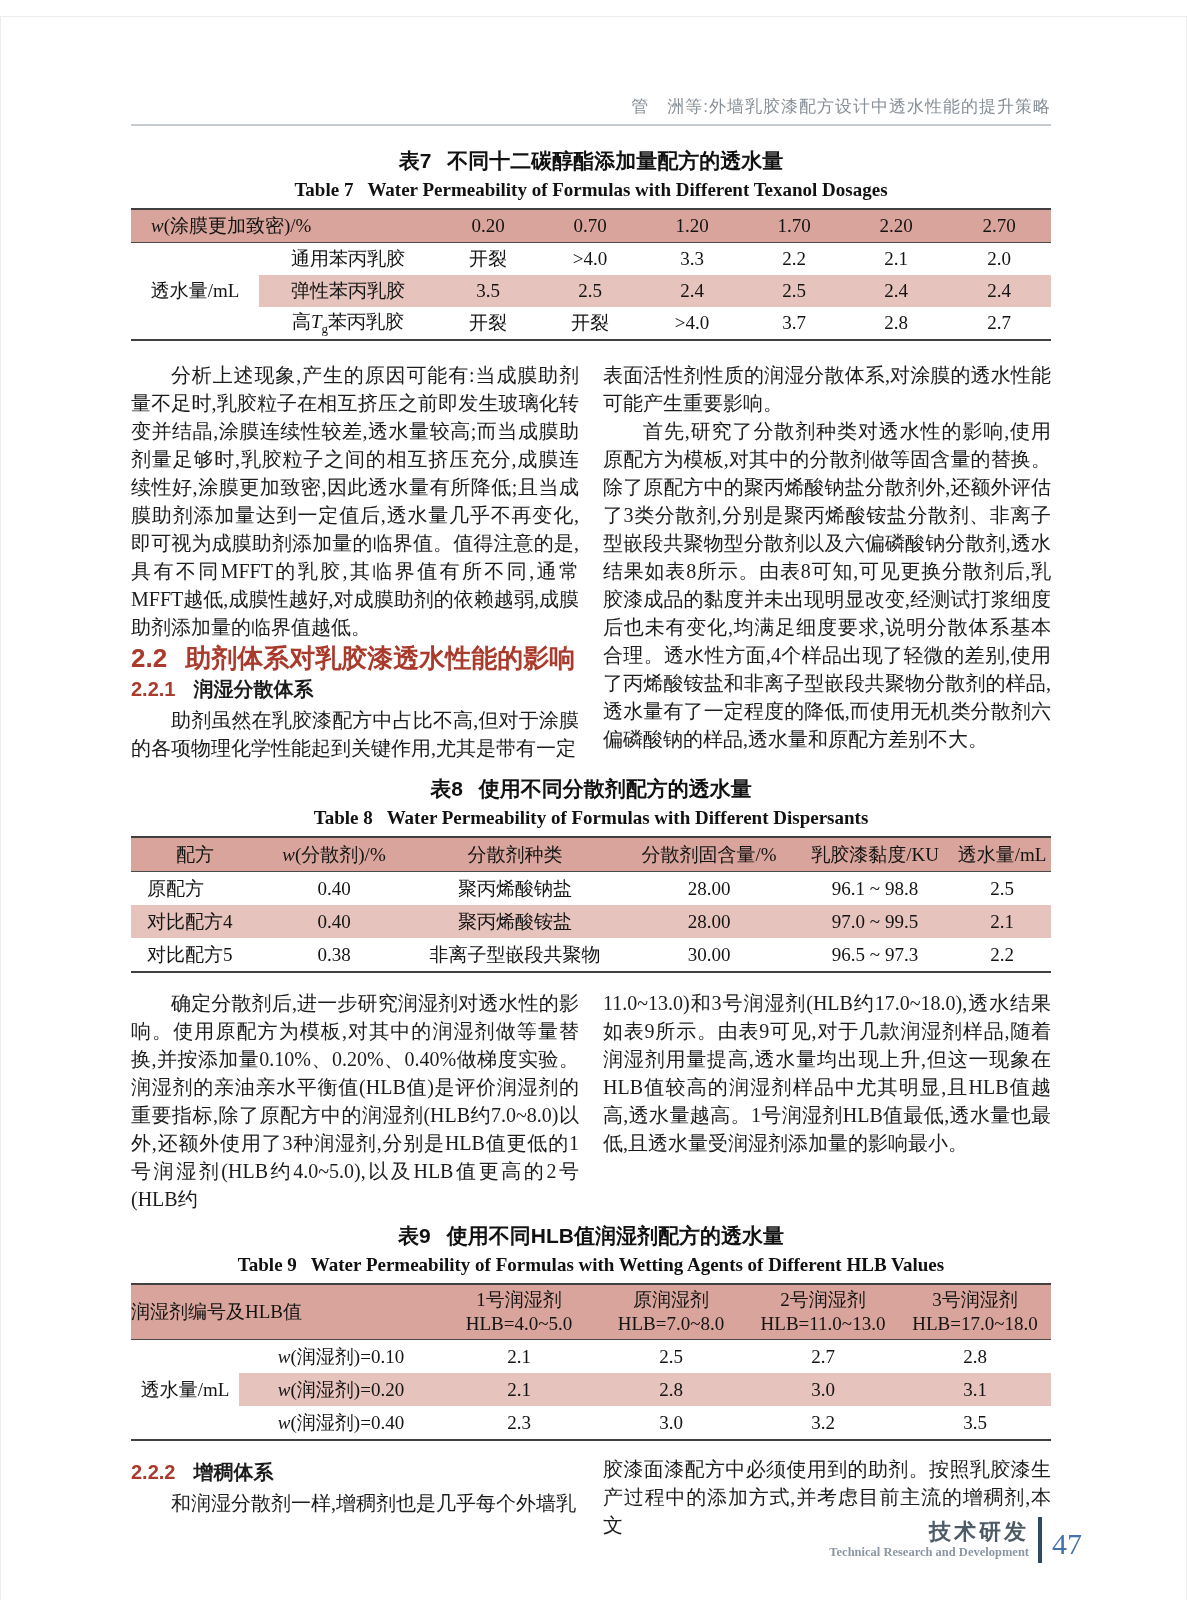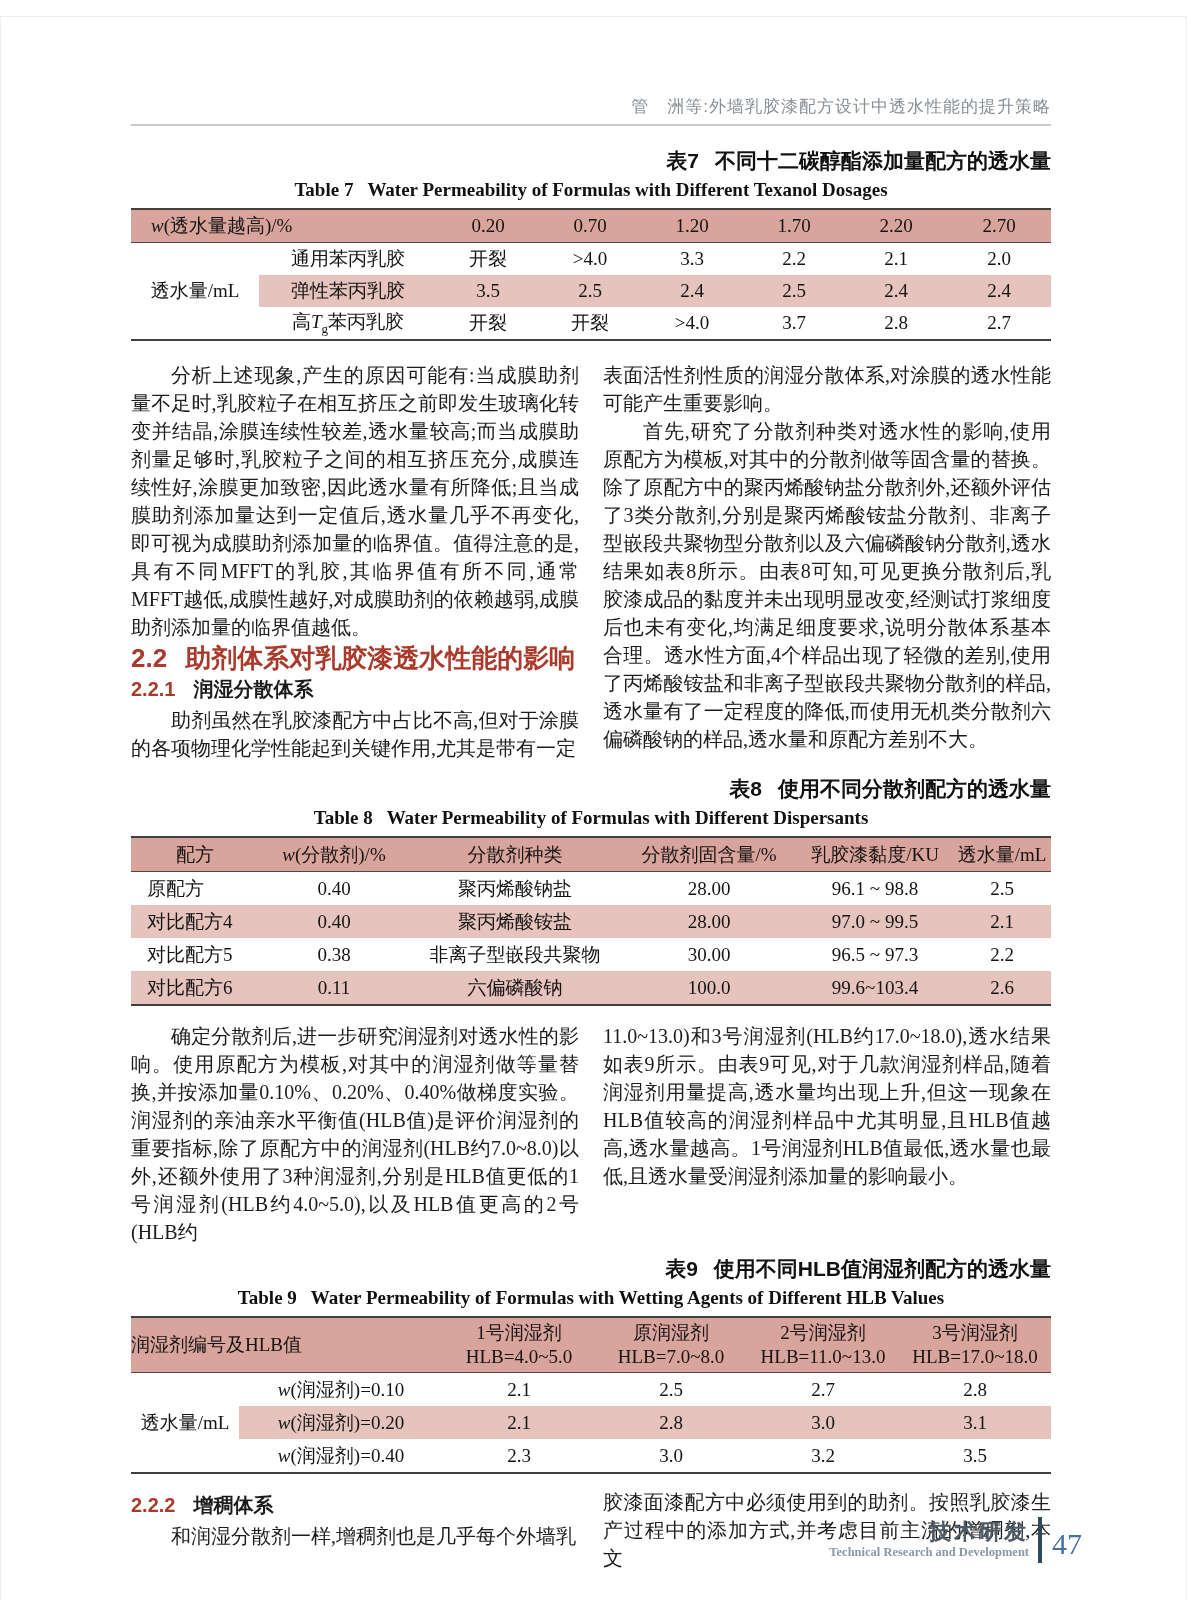--- a/index.html
+++ b/index.html
@@ -14,21 +14,21 @@
   
   .running-head {
     padding-top:78px; text-align:right;
     font-family:"Liberation Sans","DejaVu Sans",sans-serif;
     font-size:17px; color:#878f97; letter-spacing:1px;
   }
   .head-rule { border:none; border-top:2px solid #c6cbd0; margin:6px 0 0 0; }
 
   
   .tcap-zh {
-    margin-top:22px; text-align:right;
+    margin-top:22px; text-align:center;
     font-family:"Liberation Sans","DejaVu Sans",sans-serif;
     font-weight:bold; font-size:21px; line-height:26px; color:#111;
   }
   .tcap-zh .cap-label { margin-right:16px; }
   .tcap-en {
     margin-top:4px; text-align:center;
     font-family:"Liberation Serif","DejaVu Serif",serif;
     font-weight:bold; font-size:19px; line-height:24px; color:#111;
   }
   .tcap-en .cap-label { margin-right:14px; }
@@ -107,21 +107,21 @@
           <col style="width:178px">
         <col style="width:102px">
           <col style="width:102px">
           <col style="width:102px">
         <col style="width:102px">
           <col style="width:102px">
           <col style="width:104px">
       </colgroup>
       <thead>
         <tr>
-          <th colspan="2" class="cell-left"><i>w</i><span>(透水量越高)/%</span></th>
+          <th colspan="2" class="cell-left"><i>w</i><span>(涂膜更加致密)/%</span></th>
           <th>0.20</th>
           <th>0.70</th>
           <th>1.20</th>
           <th>1.70</th>
           <th>2.20</th>
           <th>2.70</th>
         </tr>
       </thead>
       <tbody>
         <tr>
@@ -215,28 +215,20 @@
           <td>97.0 ~ 99.5</td>
           <td>2.1</td>
         </tr>
         <tr>
           <td>对比配方5</td>
           <td>0.38</td>
           <td>非离子型嵌段共聚物</td>
           <td>30.00</td>
           <td>96.5 ~ 97.3</td>
           <td>2.2</td>
-        </tr>
-        <tr class="shade">
-          <td>对比配方6</td>
-          <td>0.11</td>
-          <td>六偏磷酸钠</td>
-          <td>100.0</td>
-          <td>99.6~103.4</td>
-          <td>2.6</td>
         </tr>
       </tbody>
     </table>
 
     <div class="cols" style="margin-top:16px">
       <div class="col">
         <p class="ind">确定分散剂后,进一步研究润湿剂对透水性的影响。使用原配方为模板,对其中的润湿剂做等量替换,并按添加量0.10%、0.20%、0.40%做梯度实验。润湿剂的亲油亲水平衡值(HLB值)是评价润湿剂的重要指标,除了原配方中的润湿剂(HLB约7.0~8.0)以外,还额外使用了3种润湿剂,分别是HLB值更低的1号润湿剂(HLB约4.0~5.0),以及HLB值更高的2号(HLB约</p>
       </div>
       <div class="col">
         <p>11.0~13.0)和3号润湿剂(HLB约17.0~18.0),透水结果如表9所示。由表9可见,对于几款润湿剂样品,随着润湿剂用量提高,透水量均出现上升,但这一现象在HLB值较高的润湿剂样品中尤其明显,且HLB值越高,透水量越高。1号润湿剂HLB值最低,透水量也最低,且透水量受润湿剂添加量的影响最小。</p>

